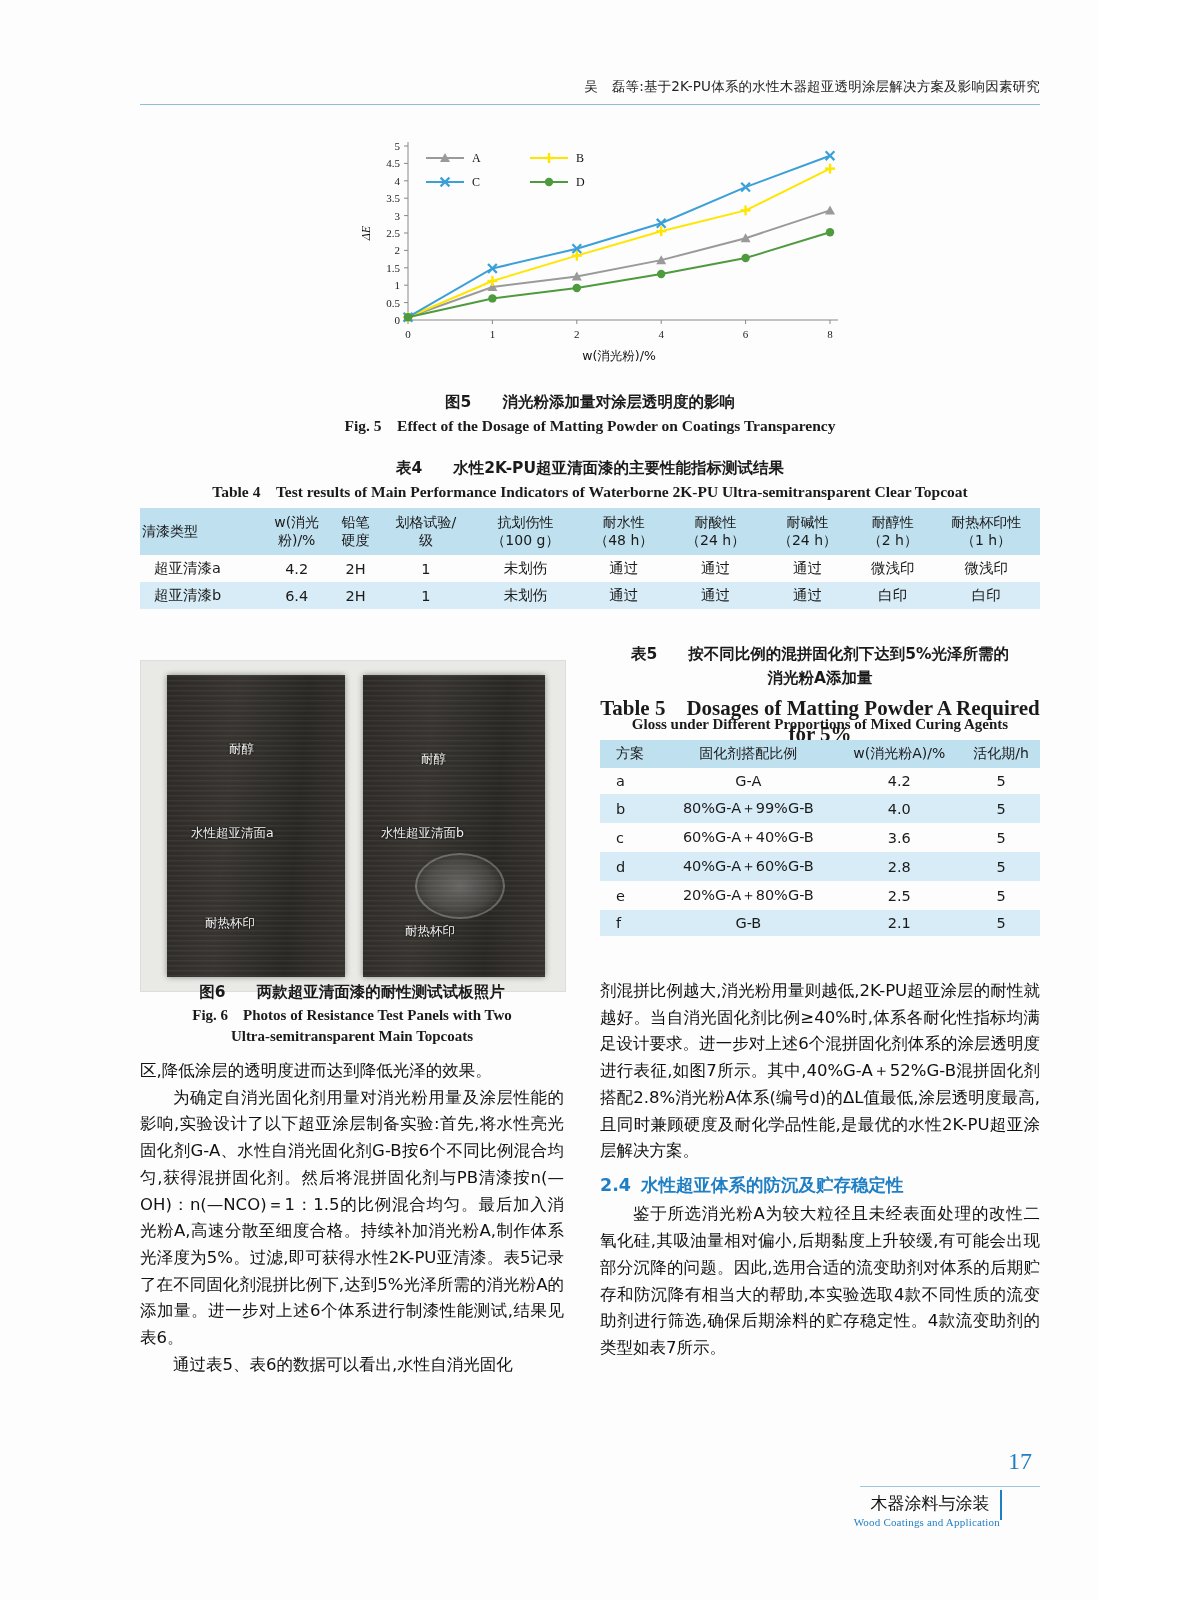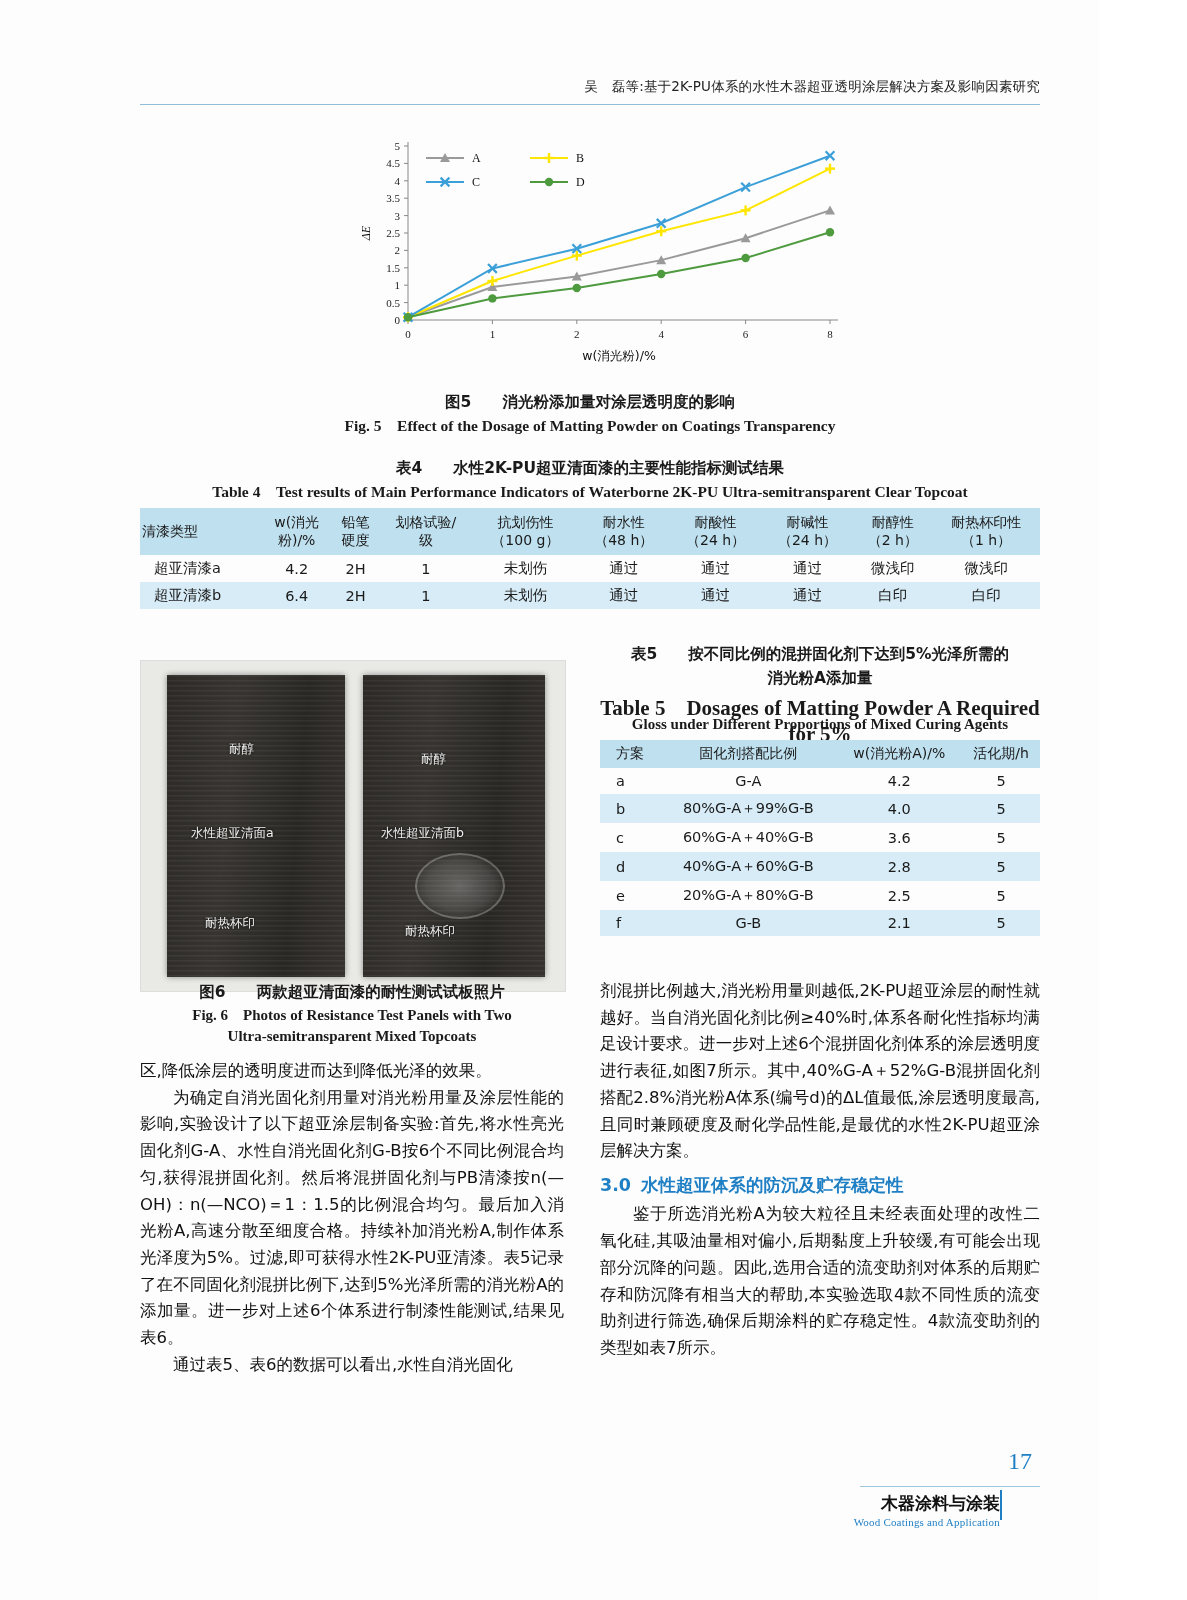--- a/index.html
+++ b/index.html
@@ -186,22 +186,22 @@
   .sec-head .num { margin-right: 10px; }
 
   
   .footer-rule {
     position: absolute;
     left: 860px; top: 1486px;
     width: 180px; height: 1px; background: #9cc7dd;
   }
   .footer-cn {
     position: absolute; left: 860px; top: 1492px; width: 140px;
-    text-align: right; font-family: "DejaVu Sans", sans-serif;
-    font-weight: bold; font-size: 17px; color: #111;
+    text-align: center; font-family: "DejaVu Sans", sans-serif;
+    font-weight: normal; font-size: 17px; color: #111;
   }
   .footer-en {
     position: absolute; left: 830px; top: 1516px; width: 170px;
     text-align: right; font-family: "Liberation Serif", serif;
     font-size: 11px; color: #1f7fc4; letter-spacing: .2px;
   }
   .footer-page {
     position: absolute; left: 1008px; top: 1448px;
     font-family: "Liberation Serif", serif; font-size: 24px; color: #1f7fc4;
   }
@@ -387,21 +387,21 @@
     </div>
     <div class="panel panel-b">
       <div class="pan-label" style="left:58px; top:76px;">耐醇</div>
       <div class="pan-label" style="left:18px; top:150px;">水性超亚清面b</div>
       <div class="ring"></div>
       <div class="pan-label" style="left:42px; top:248px;">耐热杯印</div>
     </div>
   </div>
   <div id="fig6-cap-cn">图6　　两款超亚清面漆的耐性测试试板照片</div>
   <div id="fig6-cap-en1">Fig. 6　Photos of Resistance Test Panels with Two</div>
-  <div id="fig6-cap-en2">Ultra-semitransparent Mixed Topcoats</div>
+  <div id="fig6-cap-en2">Ultra-semitransparent Main Topcoats</div>
 
   <div class="t5-cap-cn1">表5　　按不同比例的混拼固化剂下达到5%光泽所需的</div>
   <div class="t5-cap-cn2">消光粉A添加量</div>
   <div class="t5-cap-en1">Table 5　Dosages of Matting Powder A Required for 5%</div>
   <div class="t5-cap-en2">Gloss under Different Proportions of Mixed Curing Agents</div>
   <table class="t5">
     <thead>
       <tr>
           <th>方案</th>
           <th>固化剂搭配比例</th>
@@ -451,21 +451,21 @@
 
   <div class="col col-left">
     <p class="noind">区,降低涂层的透明度进而达到降低光泽的效果。</p>
     <p>为确定自消光固化剂用量对消光粉用量及涂层性能的影响,实验设计了以下超亚涂层制备实验:首先,将水性亮光固化剂G-A、水性自消光固化剂G-B按6个不同比例混合均匀,获得混拼固化剂。然后将混拼固化剂与PB清漆按n(—OH)：n(—NCO)＝1：1.5的比例混合均匀。最后加入消光粉A,高速分散至细度合格。持续补加消光粉A,制作体系光泽度为5%。过滤,即可获得水性2K-PU亚清漆。表5记录了在不同固化剂混拼比例下,达到5%光泽所需的消光粉A的添加量。进一步对上述6个体系进行制漆性能测试,结果见表6。</p>
     <p>通过表5、表6的数据可以看出,水性自消光固化</p>
   </div>
 
   <div class="col col-right">
     <p class="noind">剂混拼比例越大,消光粉用量则越低,2K-PU超亚涂层的耐性就越好。当自消光固化剂比例≥40%时,体系各耐化性指标均满足设计要求。进一步对上述6个混拼固化剂体系的涂层透明度进行表征,如图7所示。其中,40%G-A＋52%G-B混拼固化剂搭配2.8%消光粉A体系(编号d)的ΔL值最低,涂层透明度最高,且同时兼顾硬度及耐化学品性能,是最优的水性2K-PU超亚涂层解决方案。</p>
     <div class="sec-head">
-      <span class="num">3.0</span><span>水性超亚体系的防沉及贮存稳定性</span>
+      <span class="num">2.4</span><span>水性超亚体系的防沉及贮存稳定性</span>
     </div>
     <p>鉴于所选消光粉A为较大粒径且未经表面处理的改性二氧化硅,其吸油量相对偏小,后期黏度上升较缓,有可能会出现部分沉降的问题。因此,选用合适的流变助剂对体系的后期贮存和防沉降有相当大的帮助,本实验选取4款不同性质的流变助剂进行筛选,确保后期涂料的贮存稳定性。4款流变助剂的类型如表7所示。</p>
   </div>
 
   <div class="footer-rule"></div>
   <div class="footer-cn">木器涂料与涂装</div>
   <div class="footer-en">Wood Coatings and Application</div>
   <div class="footer-bar"></div>
   <div class="footer-page">17</div>
 

